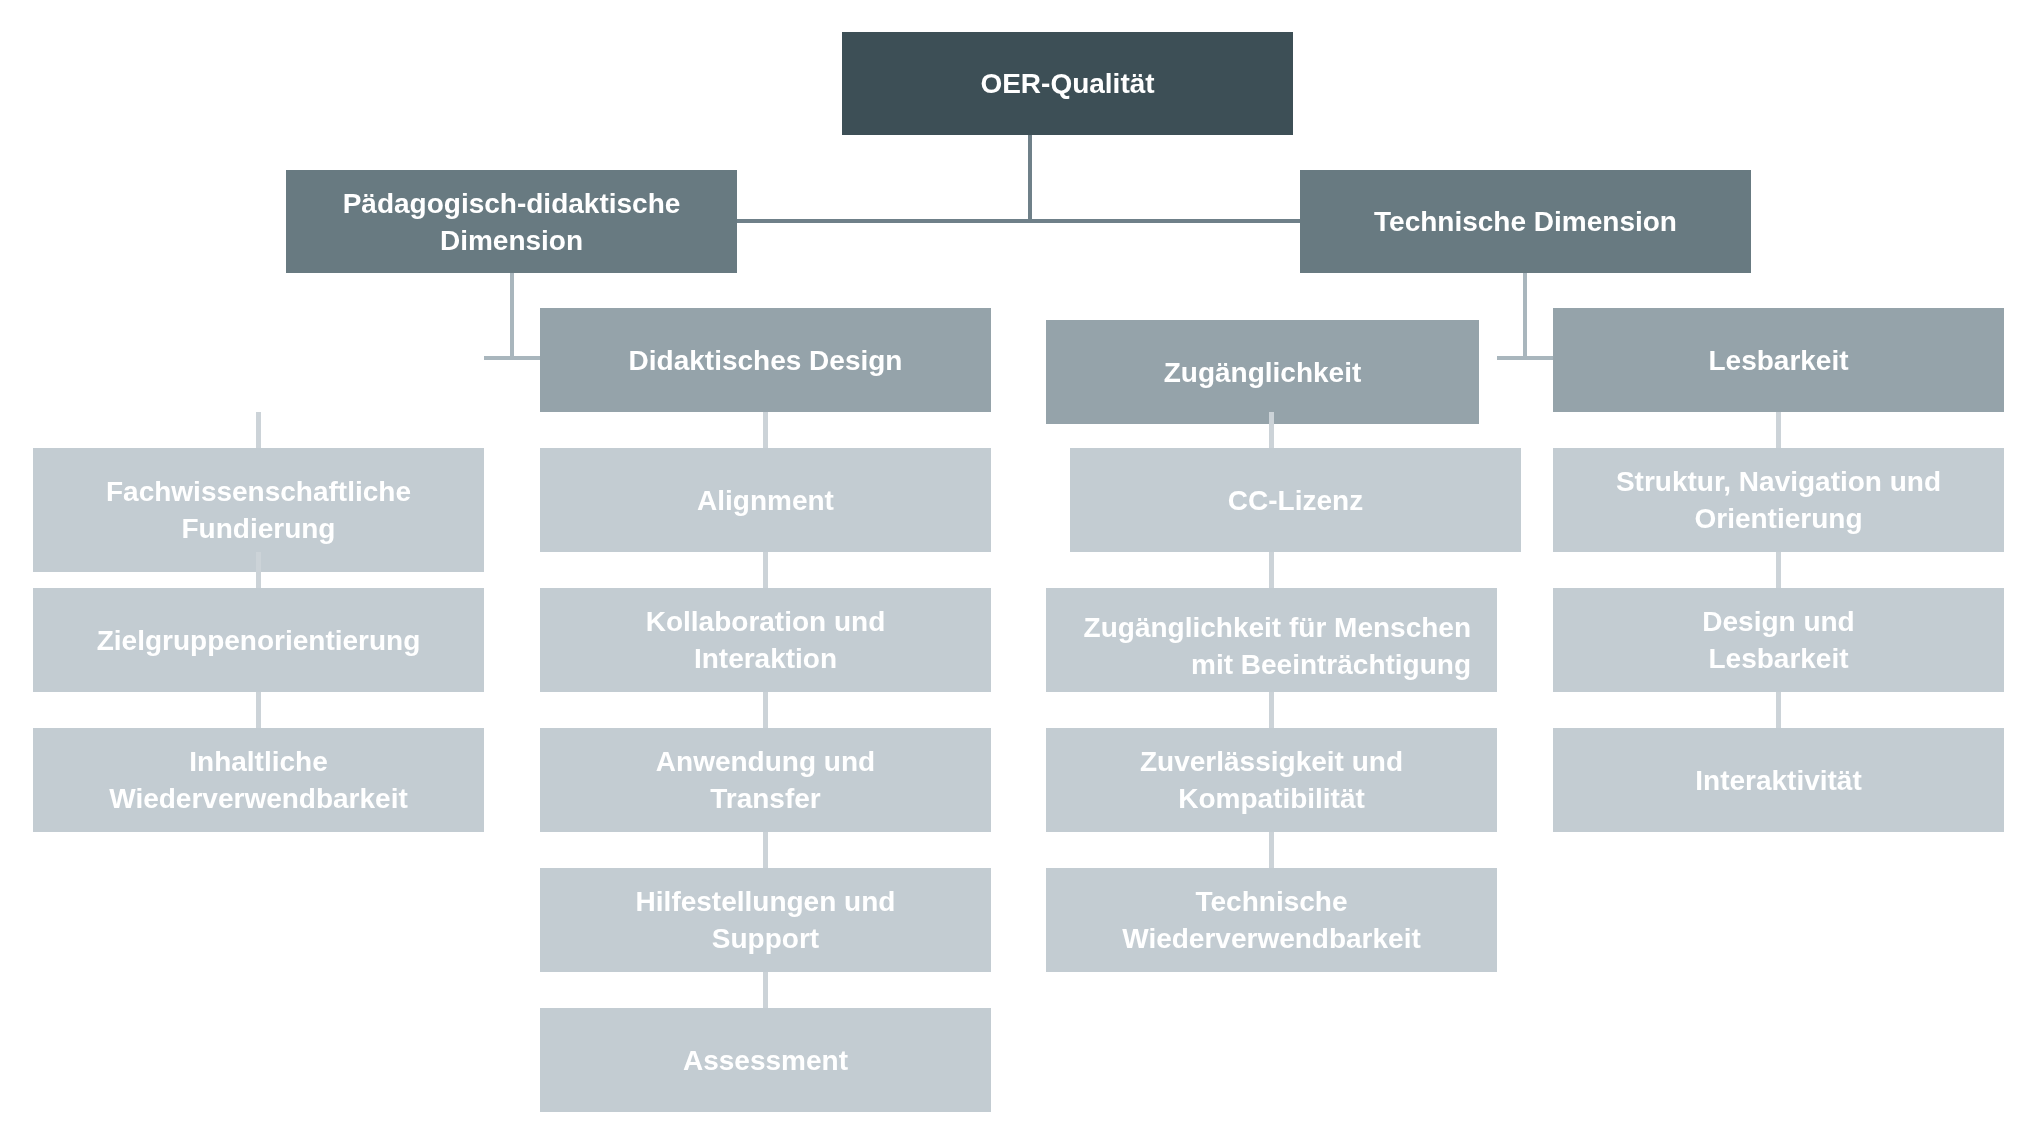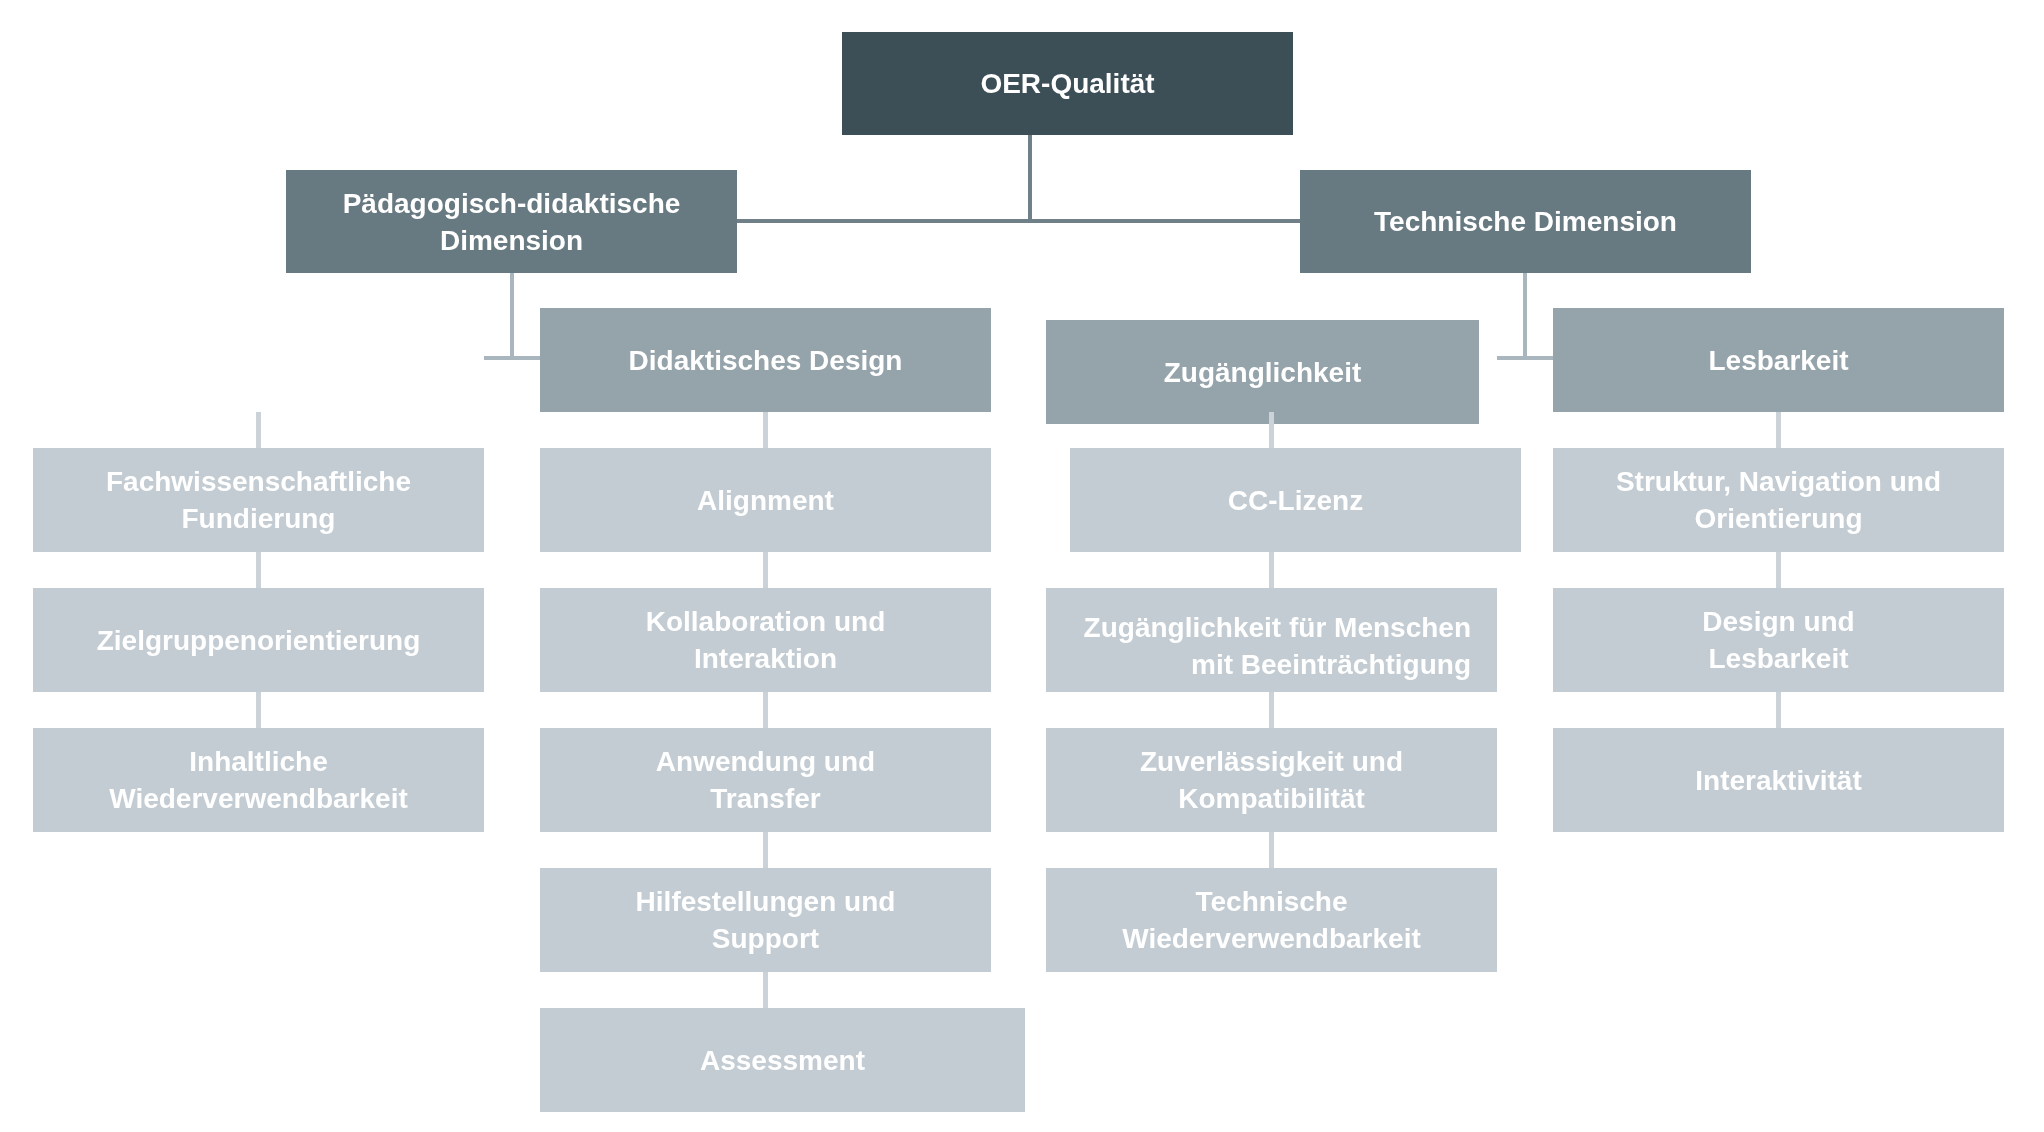--- a/index.html
+++ b/index.html
@@ -74,21 +74,21 @@
     <span>Didaktisches Design</span>
   </div>
   <div class="box l3" style="left:1046px; top:308px; width:433px; height:104px;margin-top:12px;">
     <span>Zugänglichkeit</span>
   </div>
   <div class="box l3" style="left:1553px; top:308px; width:451px; height:104px;">
     <span>Lesbarkeit</span>
   </div>
 
   <div class="line light" style="left:256px; top:412px; width:5px; height:36px;"></div>
-  <div class="box l4" style="left:33px; top:448px; width:451px; height:104px;">
+  <div class="box l4" style="left:33px; top:448px; width:451px; height:124px;">
     <span>Fachwissenschaftliche
 Fundierung</span>
   </div>
   <div class="line light" style="left:256px; top:552px; width:5px; height:36px;"></div>
   <div class="box l4" style="left:33px; top:588px; width:451px; height:104px;">
     <span>Zielgruppenorientierung</span>
   </div>
   <div class="line light" style="left:256px; top:692px; width:5px; height:36px;"></div>
   <div class="box l4" style="left:33px; top:728px; width:451px; height:104px;">
     <span>Inhaltliche
@@ -108,21 +108,21 @@
   <div class="box l4" style="left:540px; top:728px; width:451px; height:104px;">
     <span>Anwendung und
 Transfer</span>
   </div>
   <div class="line light" style="left:763px; top:832px; width:5px; height:36px;"></div>
   <div class="box l4" style="left:540px; top:868px; width:451px; height:104px;">
     <span>Hilfestellungen und
 Support</span>
   </div>
   <div class="line light" style="left:763px; top:972px; width:5px; height:36px;"></div>
-  <div class="box l4" style="left:540px; top:1008px; width:485px; height:104px;">
+  <div class="box l4" style="left:540px; top:1008px; width:451px; height:104px;">
     <span>Assessment</span>
   </div>
 
   <div class="line light" style="left:1269px; top:412px; width:5px; height:36px;"></div>
   <div class="box l4" style="left:1046px; top:448px; width:451px; height:104px;margin-left:24px;">
     <span>CC-Lizenz</span>
   </div>
   <div class="line light" style="left:1269px; top:552px; width:5px; height:36px;"></div>
   <div class="box l4 align-right" style="left:1046px; top:588px; width:451px; height:104px;">
     <span>Zugänglichkeit für Menschen

